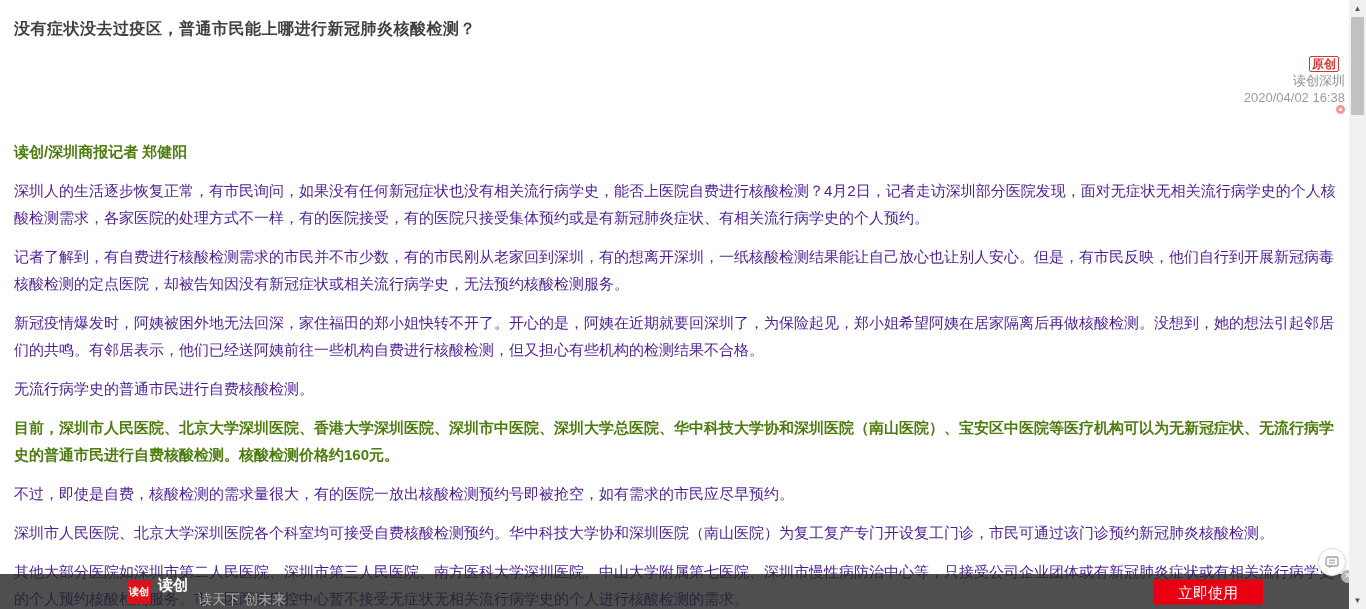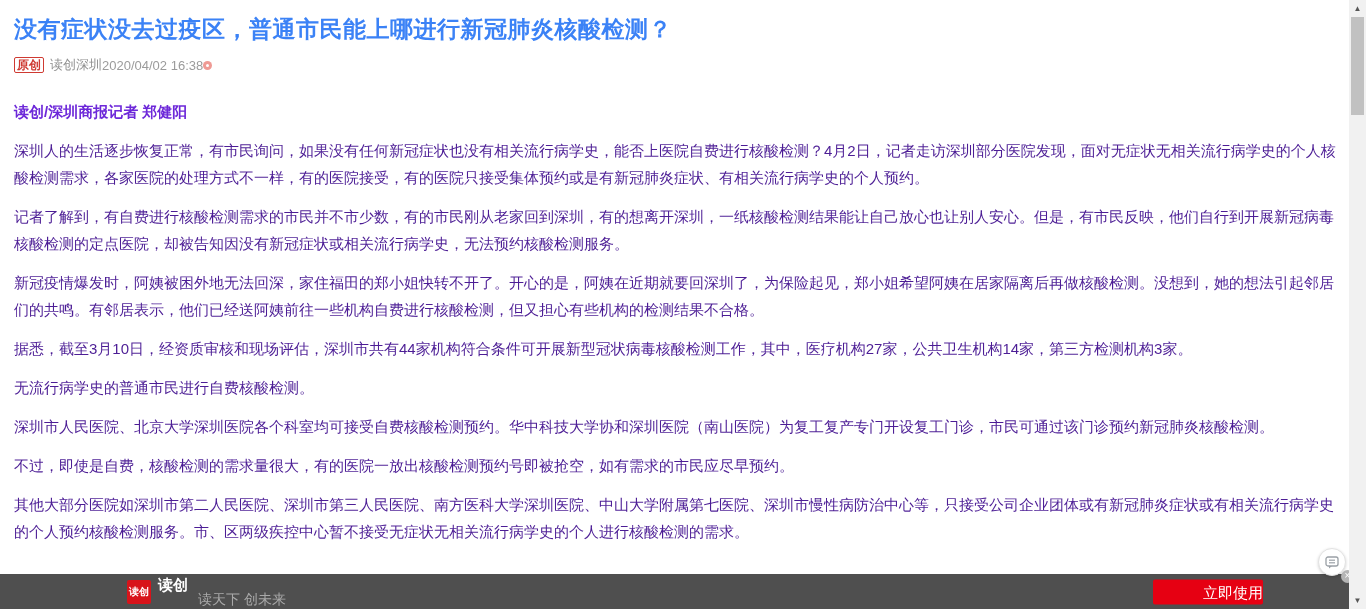--- a/index.html
+++ b/index.html
@@ -2,62 +2,62 @@
 <html><head>
 <meta charset="utf-8">
 <style>
   * { margin: 0; padding: 0; box-sizing: border-box; }
   html, body { width: 1366px; height: 609px; overflow: hidden; background: #fff;
     font-family: "Liberation Sans", "DejaVu Sans", sans-serif; }
 
   .page { padding: 14px 21px 60px 14px; }
 
   h1.title {
-    font-size: 23px; font-weight: 700; color: #3b82f6;
+    font-size: 16px; font-weight: 700; color: #404040;
     line-height: 30px; margin-bottom: 12px; letter-spacing: 0.5px;
   }
 
-  .byline { display: flex; align-items: center; font-size: 13px; color: #999;
-    margin-bottom: 24px; }
+  .byline { display: flex; align-items: flex-end; font-size: 13px; color: #999;
+    margin-bottom: 24px; flex-direction: column; }
   .badge {
     color: #cf3a32; border: 1px solid #cf3a32; font-size: 12px; line-height: 14px;
     padding: 0 2px; margin-right: 6px; border-radius: 2px; font-weight: 700;
   }
   .source { margin-right: 0; color: #8f8f8f; }
   .time { margin-right: 0; color: #9b9b9b; }
   .meta-icon { width: 9px; height: 9px; border-radius: 50%;
     background: #ef9a94; display: inline-block; position: relative; }
   .meta-icon::after { content:""; position:absolute; left:3px; top:3px; width:3px;
     height:3px; border-radius:50%; background:#fff; }
 
   .article-body p.para {
     font-size: 15px; line-height: 27px; color: #4c1d95; margin-bottom: 12px;
   }
-  .article-body p.para.bold { font-weight: 700; color: #6d28d9; }
+  .article-body p.para.bold { font-weight: 700; color: #4d7c0f; }
 
   
   .bottom-bar {
     position: fixed; left: 0; bottom: 0; width: 1349px; height: 35px;
     background: rgba(35,35,35,0.8); display: flex; align-items: center;
     padding-left: 127px; z-index: 5;
   }
   .bar-logo {
     width: 24px; height: 24px; background: #d8131a; color: #fff;
     font-size: 10px; font-weight: 700; display: flex; align-items: center;
     justify-content: center; border-radius: 2px; margin-right: 7px;
     letter-spacing: 0; line-height: 11px; text-align: center;
   }
   .bar-text { display: flex; flex-direction: column; justify-content: center; }
   .bar-app-name { color: #ffffff; font-size: 15px; font-weight: 700; line-height: 16px; }
   .bar-slogan { color: #a9a9a9; font-size: 14px; line-height: 13px; margin-left: 40px; }
   .bar-cta {
     position: absolute; right: 86px; top: 50%; transform: translateY(-50%);
     width: 110px; height: 25px; background: #e60012; color: #fff;
     font-size: 15px; border: none; border-radius: 2px; cursor: pointer;
-    font-family: inherit; line-height: 25px; text-align: right;
+    font-family: inherit; line-height: 25px; text-align: center;
   }
 
   
   .float-bubble {
     position: fixed; right: 20px; bottom: 33px; width: 28px; height: 28px;
     background: #fff; border: 1px solid #e2e2e2; border-radius: 50%;
     box-shadow: 0 1px 3px rgba(0,0,0,0.18); z-index: 9;
     display: flex; align-items: center; justify-content: center; cursor: pointer;
   }
   .bubble-icon svg { display: block; }
@@ -94,24 +94,24 @@
     <span class="source">读创深圳</span>
     <span class="time">2020/04/02 16:38</span>
     <span class="meta-icon"></span>
   </div>
 
   <div class="article-body" id="article-body">
       <p class="para bold">读创/深圳商报记者 郑健阳</p>
       <p class="para">深圳人的生活逐步恢复正常，有市民询问，如果没有任何新冠症状也没有相关流行病学史，能否上医院自费进行核酸检测？4月2日，记者走访深圳部分医院发现，面对无症状无相关流行病学史的个人核酸检测需求，各家医院的处理方式不一样，有的医院接受，有的医院只接受集体预约或是有新冠肺炎症状、有相关流行病学史的个人预约。</p>
       <p class="para">记者了解到，有自费进行核酸检测需求的市民并不市少数，有的市民刚从老家回到深圳，有的想离开深圳，一纸核酸检测结果能让自己放心也让别人安心。但是，有市民反映，他们自行到开展新冠病毒核酸检测的定点医院，却被告知因没有新冠症状或相关流行病学史，无法预约核酸检测服务。</p>
       <p class="para">新冠疫情爆发时，阿姨被困外地无法回深，家住福田的郑小姐快转不开了。开心的是，阿姨在近期就要回深圳了，为保险起见，郑小姐希望阿姨在居家隔离后再做核酸检测。没想到，她的想法引起邻居们的共鸣。有邻居表示，他们已经送阿姨前往一些机构自费进行核酸检测，但又担心有些机构的检测结果不合格。</p>
-      <p class="para">据悉，截至3月10日，经资质审核和现场评估，深圳市共有44家机构符合条件可开展新型冠状病毒核酸检测工作，其中，医疗机构27家，公共卫生机构14家，第三方检测机构3家。</p>
       <p class="para">无流行病学史的普通市民进行自费核酸检测。</p>
+      <p class="para bold">目前，深圳市人民医院、北京大学深圳医院、香港大学深圳医院、深圳市中医院、深圳大学总医院、华中科技大学协和深圳医院（南山医院）、宝安区中医院等医疗机构可以为无新冠症状、无流行病学史的普通市民进行自费核酸检测。核酸检测价格约160元。</p>
+      <p class="para">不过，即使是自费，核酸检测的需求量很大，有的医院一放出核酸检测预约号即被抢空，如有需求的市民应尽早预约。</p>
       <p class="para">深圳市人民医院、北京大学深圳医院各个科室均可接受自费核酸检测预约。华中科技大学协和深圳医院（南山医院）为复工复产专门开设复工门诊，市民可通过该门诊预约新冠肺炎核酸检测。</p>
-      <p class="para">不过，即使是自费，核酸检测的需求量很大，有的医院一放出核酸检测预约号即被抢空，如有需求的市民应尽早预约。</p>
       <p class="para">其他大部分医院如深圳市第二人民医院、深圳市第三人民医院、南方医科大学深圳医院、中山大学附属第七医院、深圳市慢性病防治中心等，只接受公司企业团体或有新冠肺炎症状或有相关流行病学史的个人预约核酸检测服务。市、区两级疾控中心暂不接受无症状无相关流行病学史的个人进行核酸检测的需求。</p>
     </div>
 </div>
 
 <div class="bottom-bar">
   <div class="bar-logo">
     <span>读创</span>
   </div>
   <div class="bar-text">
     <div class="bar-app-name">读创</div>

